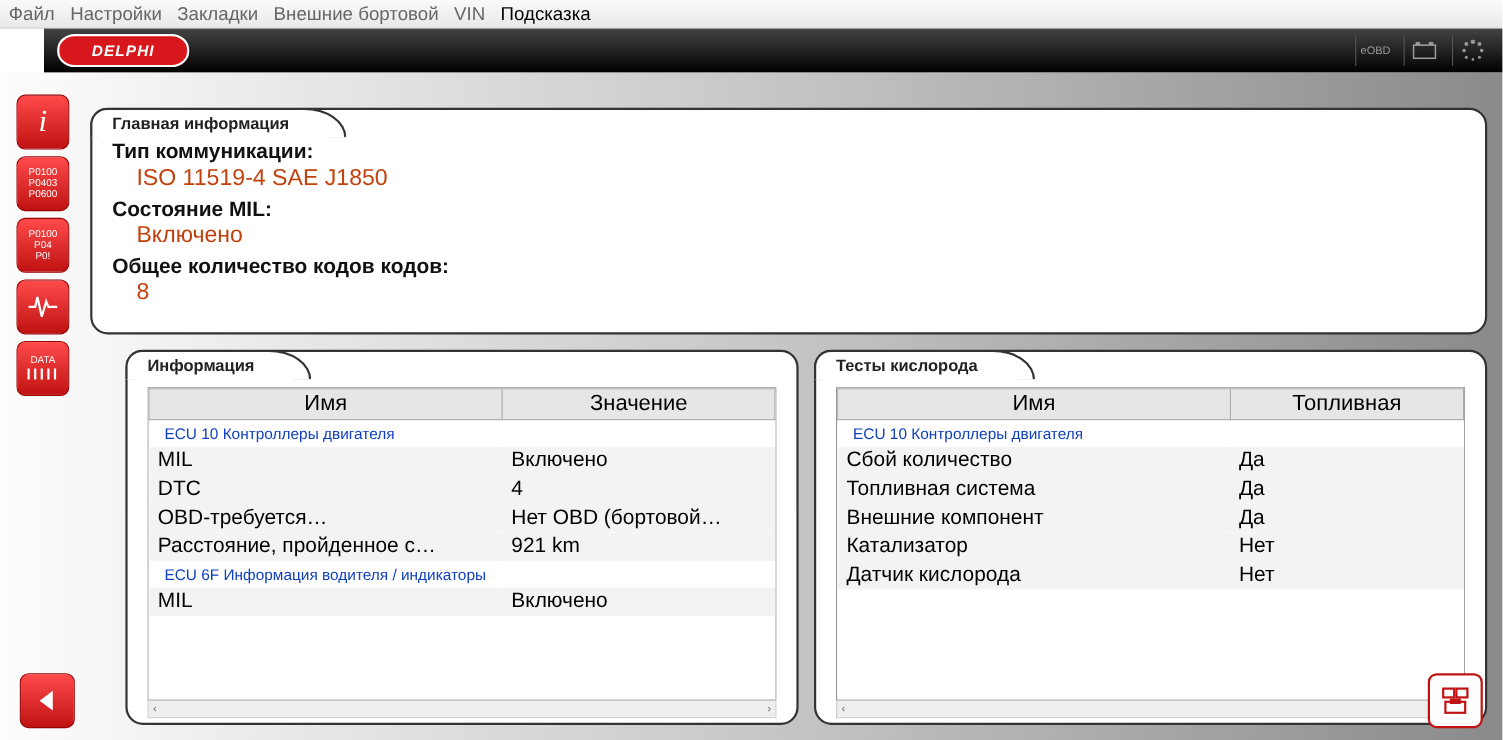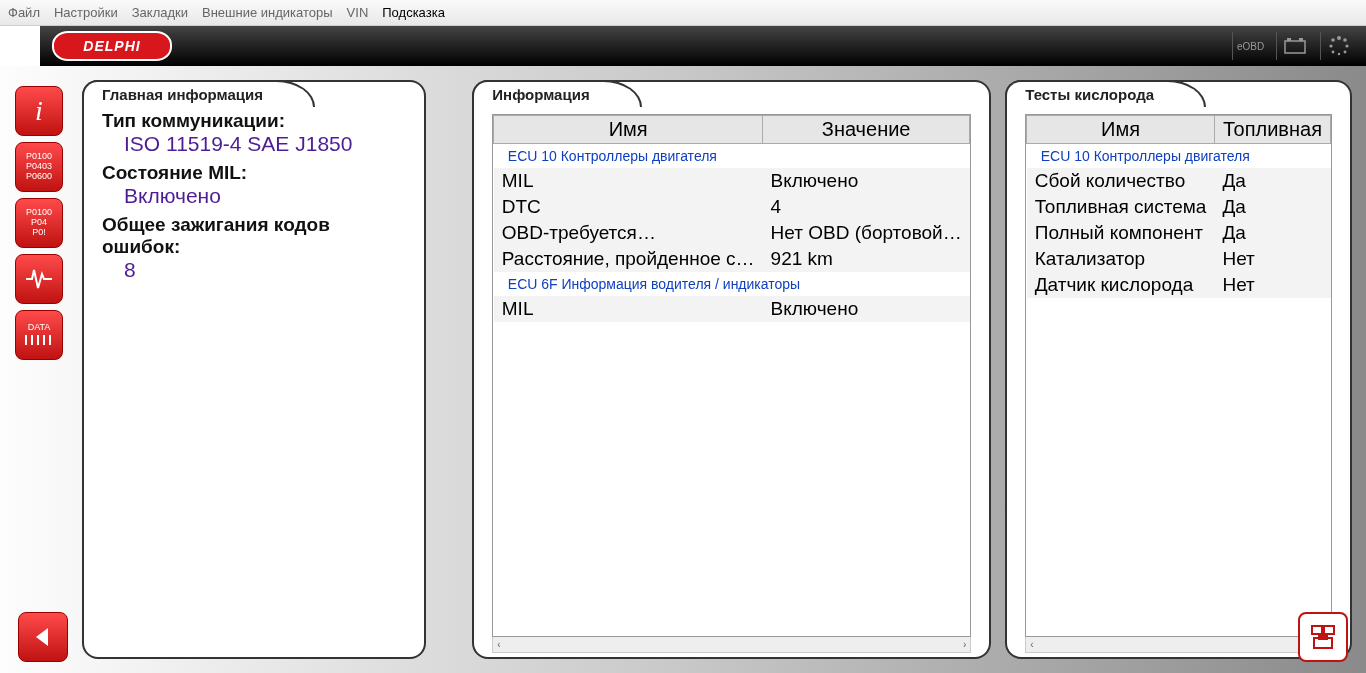--- a/index.html
+++ b/index.html
@@ -1,42 +1,42 @@
 <!DOCTYPE html>
 <html><head>
 <meta charset="utf-8">
 <style>
 * { margin: 0; padding: 0; box-sizing: border-box; font-family: Arial, sans-serif; }
 body { width: 1366px; height: 673px; background: #fff; overflow: hidden; }
 
-.menubar { height: 26px; background: linear-gradient(#fafafa, #e8e8e8); border-bottom: 1px solid #ccc; display: flex; align-items: center; padding: 0 8px; gap: 14px; font-size: 13px; color: #666; }
+.menubar { height: 26px; background: linear-gradient(#fafafa, #e8e8e8); border-bottom: 1px solid #ccc; display: flex; align-items: center; padding: 0 8px; gap: 14px; font-size: 17px; color: #666; }
 .menubar span { cursor: pointer; }
 .menubar span.active { color: #000; }
 
 .topbar { height: 40px; background: linear-gradient(#444, #000); display: flex; align-items: center; justify-content: space-between; padding: 0 12px; margin-left: 40px; }
 .logo { width: 120px; height: 30px; background: #d8171d; border-radius: 16px / 14px; display: flex; align-items: center; justify-content: center; color: #fff; font-weight: bold; font-size: 14px; font-style: italic; letter-spacing: 1px; border: 2px solid #fff; }
 .topbar-right { display: flex; align-items: center; gap: 10px; }
 .top-icon { width: 34px; height: 28px; display: flex; align-items: center; justify-content: center; color: #999; font-size: 10px; border-left: 1px solid #555; padding-left: 2px; }
 
 .main { display: flex; height: calc(100% - 66px); background: linear-gradient(90deg, #fdfdfd 0%, #c8c8c8 50%, #8a8a8a 100%); }
 
 .sidebar { width: 78px; background: transparent; display: flex; flex-direction: column; align-items: center; padding: 20px 0; gap: 6px; }
 .side-btn { width: 48px; height: 50px; border-radius: 8px; display: flex; align-items: center; justify-content: center; cursor: pointer; font-size: 9px; color: #fff; text-align: center; line-height: 1.1; flex-direction: column; }
 .side-btn.red { background: linear-gradient(#ff4a4a, #c01212); border: 1px solid #900; }
 .side-spacer { flex: 1; }
 
-.content { flex: 1; padding: 14px 14px 14px 4px; display: flex; flex-direction: row; gap: 14px; }
+.content { flex: 1; padding: 14px 14px 14px 4px; display: flex; flex-direction: column; gap: 14px; margin-top: 18px; }
 
 .panel { background: #fff; border-radius: 16px; border: 2px solid #333; position: relative; padding: 12px 18px 18px 18px; }
 .panel-tab { position: absolute; top: -2px; left: -2px; background: #fff; border: 2px solid #333; border-bottom: none; border-top-left-radius: 16px; border-top-right-radius: 40px 28px; padding: 4px 50px 4px 18px; font-size: 15px; font-weight: bold; color: #222; }
 .panel-body { padding-top: 16px; }
 
 .info-row { margin-bottom: 6px; }
 .info-label { font-size: 19px; font-weight: bold; color: #111; }
-.info-value { font-size: 21px; color: #4c1d95; padding-left: 22px; }
+.info-value { font-size: 21px; color: #c2410c; padding-left: 22px; }
 
 .twocol { display: flex; gap: 14px; flex: 1; min-height: 0; padding-left: 32px; }
 .twocol .panel { flex: 1; display: flex; flex-direction: column; padding-bottom: 4px; }
 .twocol .panel-body { flex: 1; overflow: hidden; display: flex; flex-direction: column; padding-top: 20px; }
 
 .table-wrap { flex: 1; border: 1px solid #999; overflow-y: auto; overflow-x: auto; background: #fff; }
 .table-wrap::-webkit-scrollbar { width: 16px; height: 16px; }
 .table-wrap::-webkit-scrollbar-track { background: #eee; border: 1px solid #ccc; }
 .table-wrap::-webkit-scrollbar-thumb { background: #ccc; border: 1px solid #999; }
 .tbl { width: 100%; border-collapse: collapse; font-size: 19px; }
@@ -51,21 +51,21 @@
 .bottom-btn.red { background: linear-gradient(#ff4a4a, #c01212); border: 1px solid #900; color: #fff; font-size: 26px; }
 .bottom-btn.white { background: #fff; border: 2px solid #c01212; color: #c01212; font-size: 20px; }
 </style>
 </head>
 <body>
 
 <div class="menubar">
   <span>Файл</span>
   <span>Настройки</span>
   <span>Закладки</span>
-  <span>Внешние индикаторы</span>
+  <span>Внешние бортовой</span>
   <span>VIN</span>
   <span class="active">Подсказка</span>
 </div>
 
 <div class="topbar">
   <div class="logo">DELPHI</div>
   <div class="topbar-right">
     <div class="top-icon">eOBD</div>
     <div class="top-icon">
       <svg width="22" height="16" viewBox="0 0 22 16">
@@ -121,21 +121,21 @@
       <div class="panel-body">
         <div class="info-row">
           <div class="info-label">Тип коммуникации:</div>
           <div class="info-value">ISO 11519-4 SAE J1850</div>
         </div>
         <div class="info-row">
           <div class="info-label">Состояние MIL:</div>
           <div class="info-value">Включено</div>
         </div>
         <div class="info-row">
-          <div class="info-label">Общее зажигания кодов ошибок:</div>
+          <div class="info-label">Общее количество кодов кодов:</div>
           <div class="info-value">8</div>
         </div>
       </div>
     </div>
 
     <div class="twocol">
 
       <div class="panel">
         <div class="panel-tab">Информация</div>
         <div class="panel-body">
@@ -197,21 +197,21 @@
                   </tr>
               <tr class="data">
                     <td>Сбой количество</td>
                     <td>Да</td>
                   </tr>
               <tr class="data">
                     <td>Топливная система</td>
                     <td>Да</td>
                   </tr>
               <tr class="data">
-                    <td>Полный компонент</td>
+                    <td>Внешние компонент</td>
                     <td>Да</td>
                   </tr>
               <tr class="data">
                     <td>Катализатор</td>
                     <td>Нет</td>
                   </tr>
               <tr class="data">
                     <td>Датчик кислорода</td>
                     <td>Нет</td>
                   </tr>

